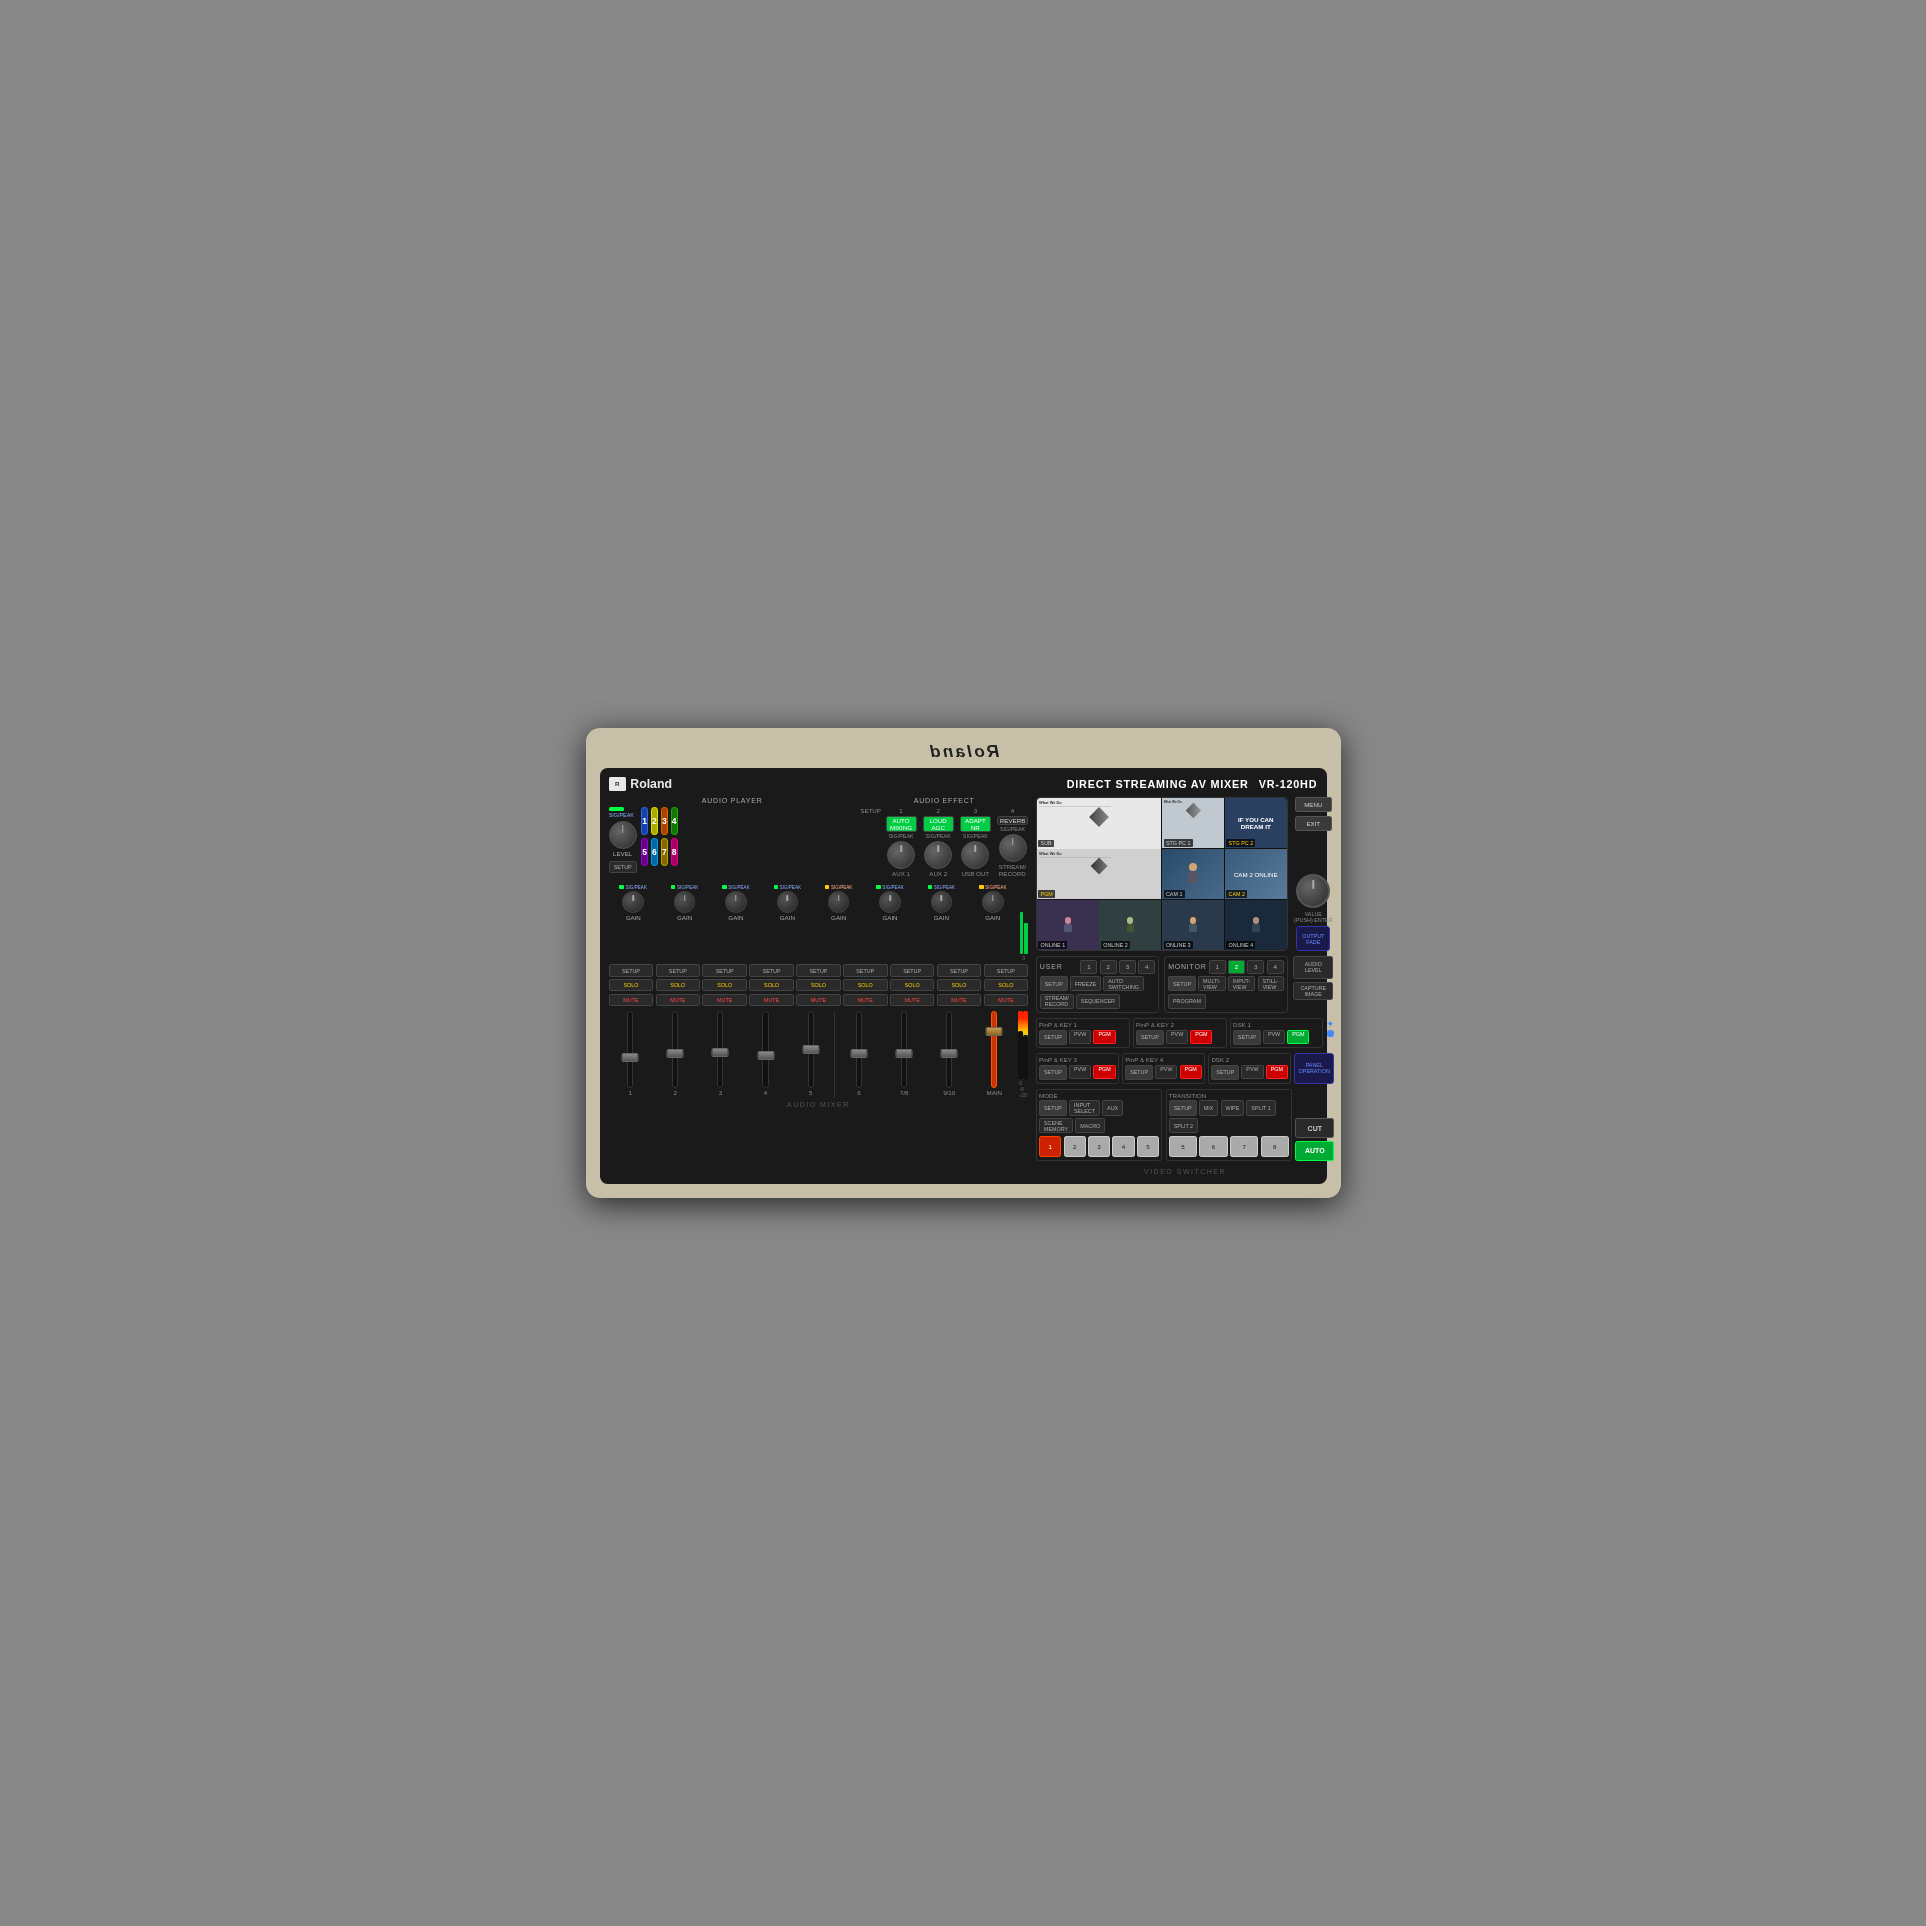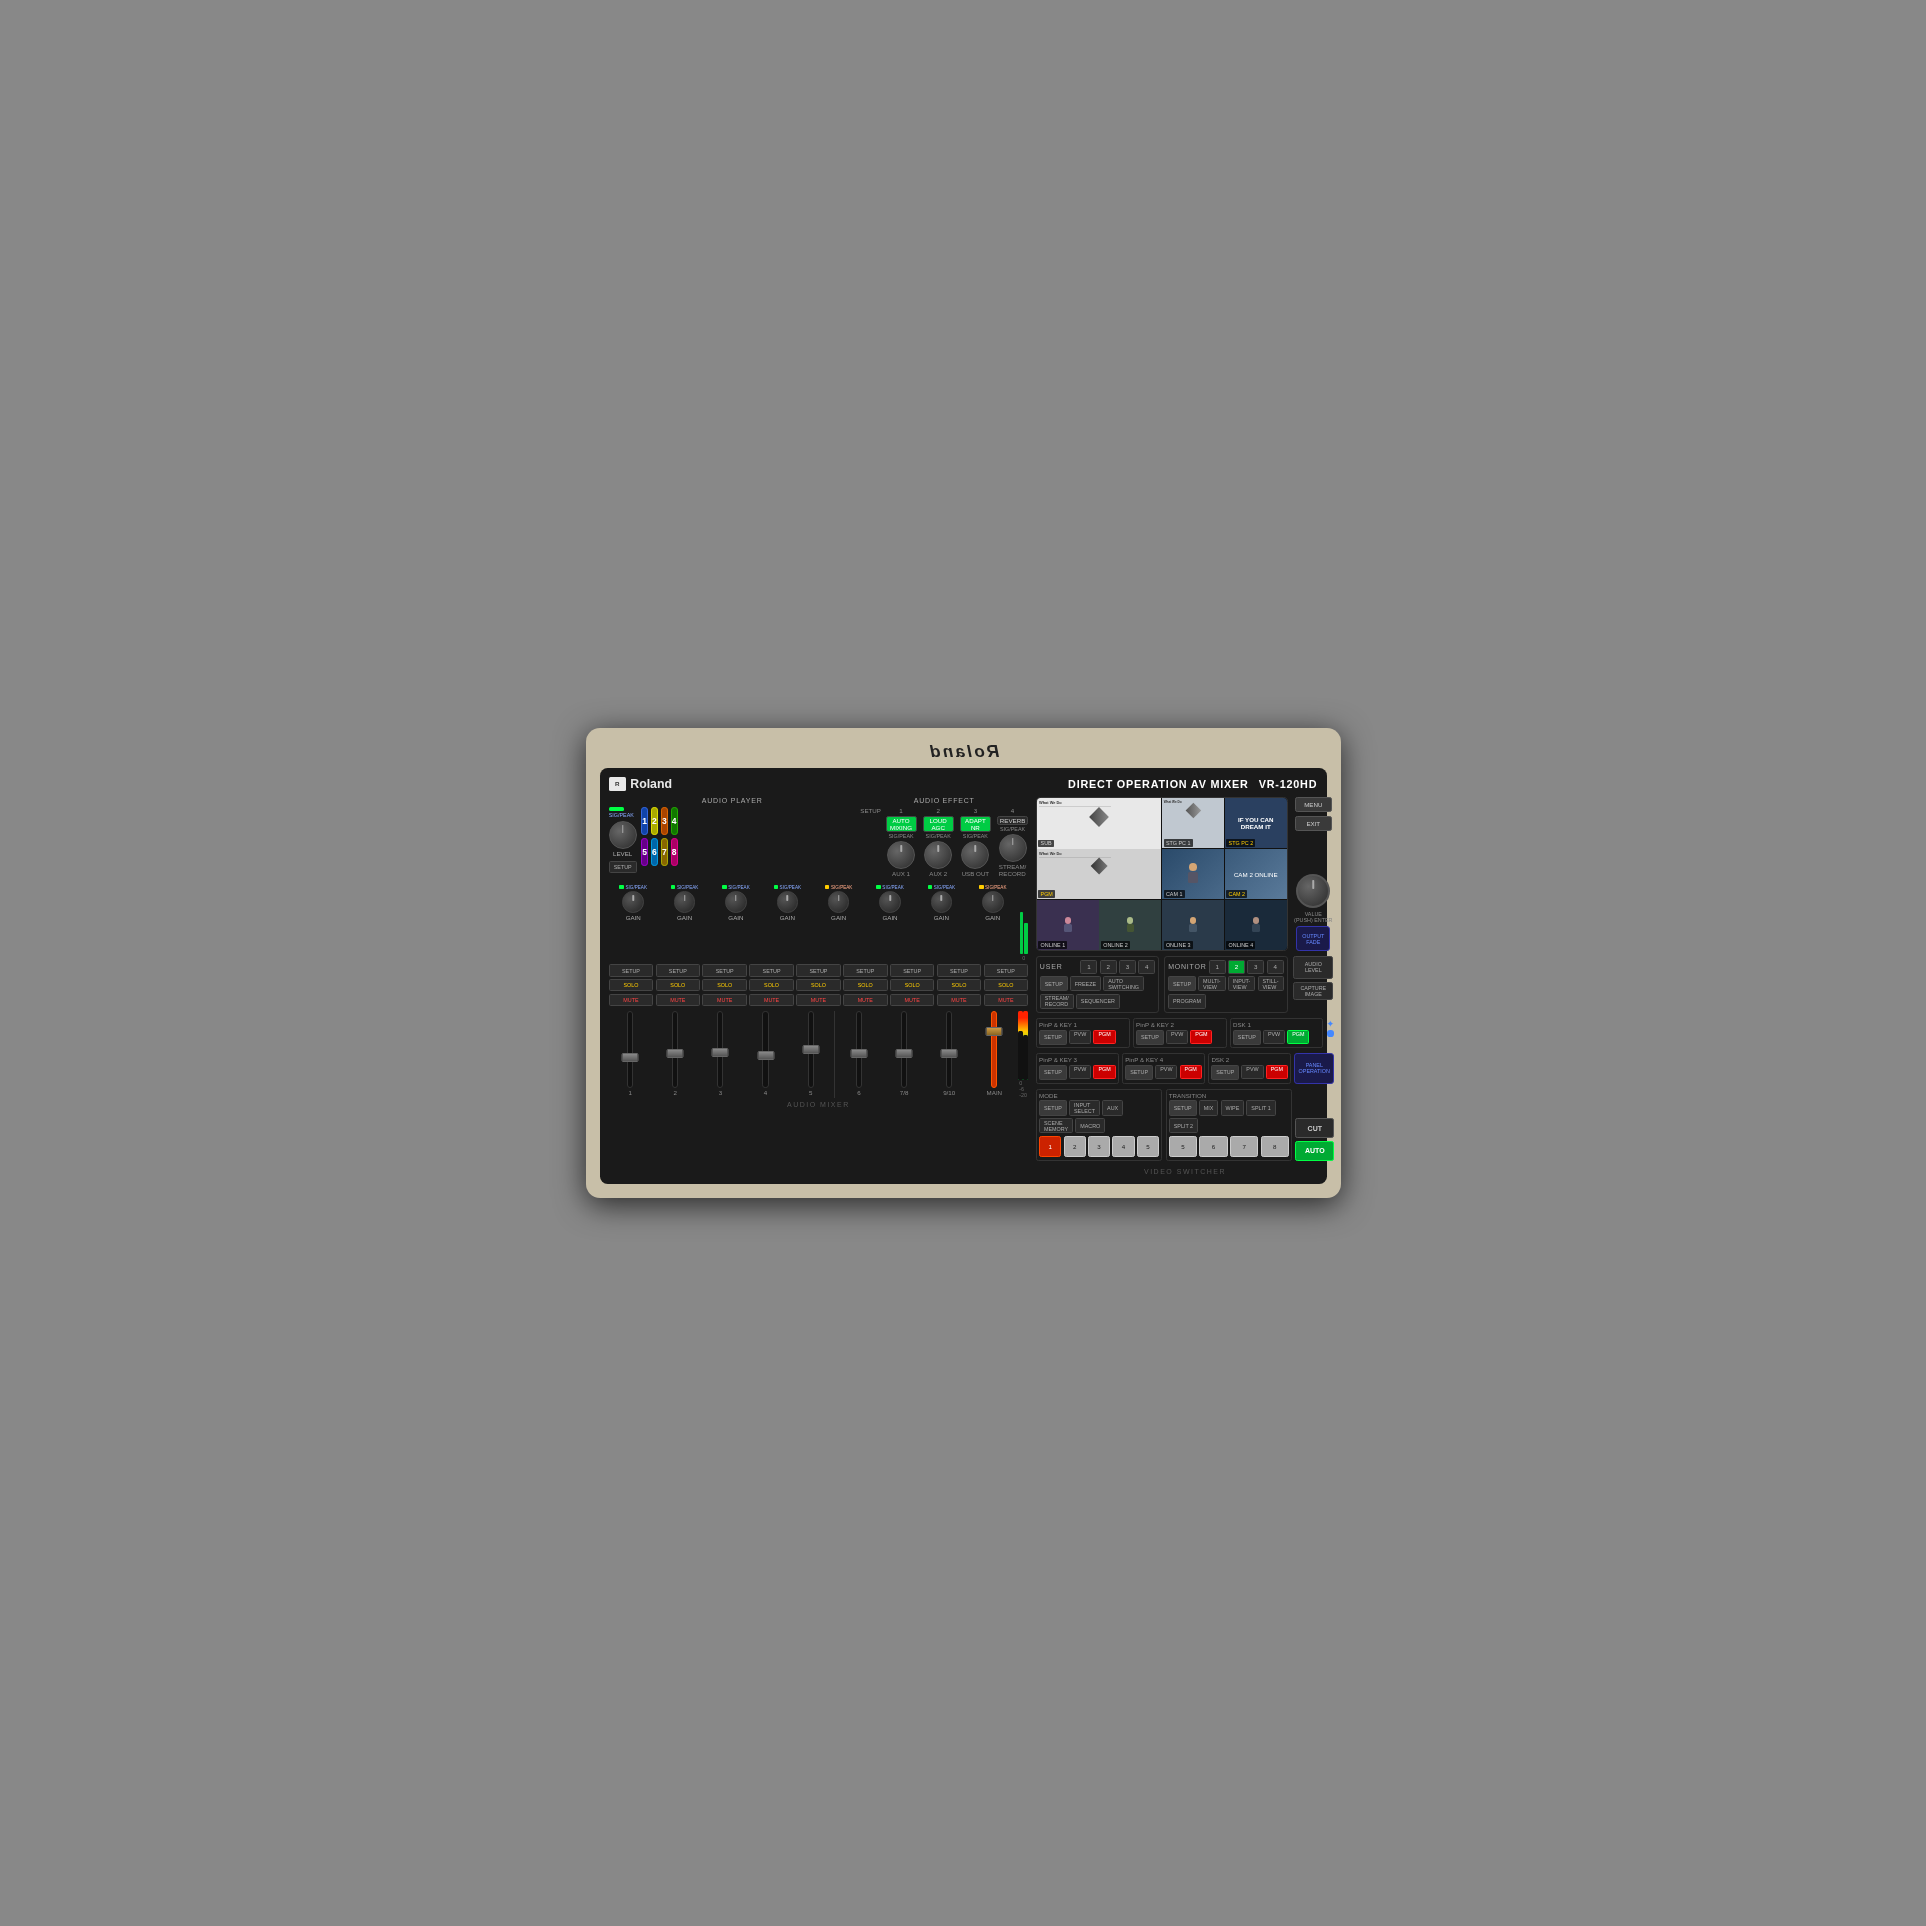--- a/index.html
+++ b/index.html
@@ -654,21 +654,21 @@
 <div class="device-outer">
   <div class="device-top-label">Roland</div>
   <div class="device-inner">
 
     <div class="device-header">
       <div class="roland-logo">
         <div class="roland-logo-icon">R</div>
         <div class="roland-logo-text">Roland</div>
       </div>
       <div class="device-model">
-        <span>DIRECT OPERATION AV MIXER</span>
+        <span>DIRECT STREAMING AV MIXER</span>
         &nbsp;
         <span>VR-120HD</span>
       </div>
     </div>
 
     <div class="main-layout">
 
       <div class="left-panel">
 
         <div class="top-section">

